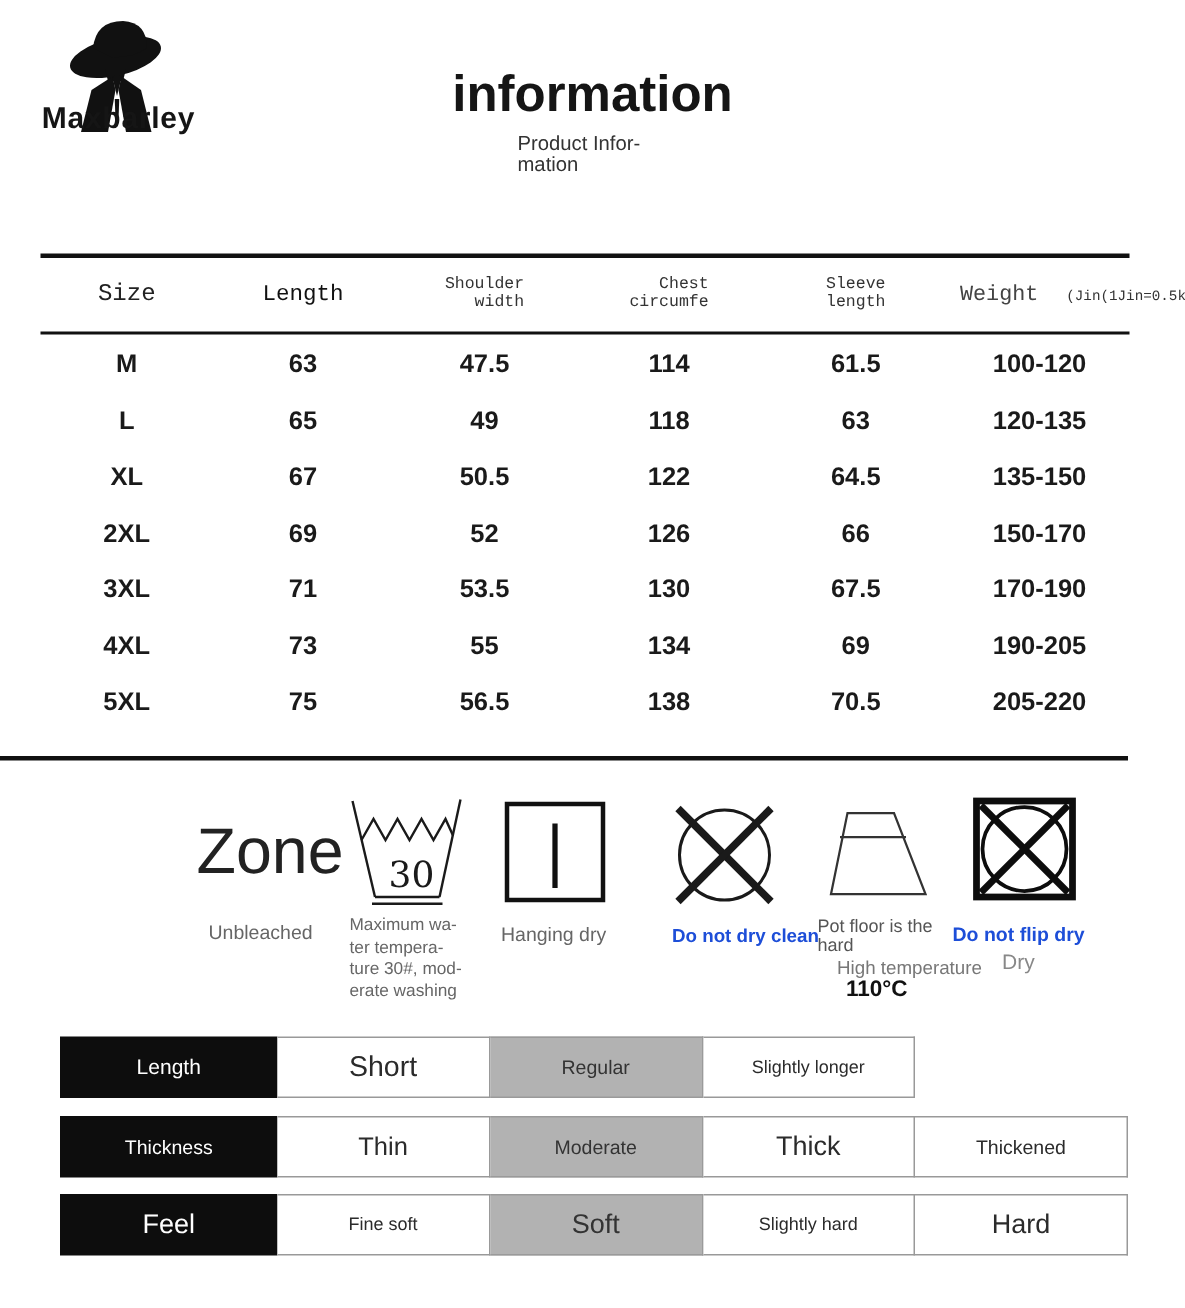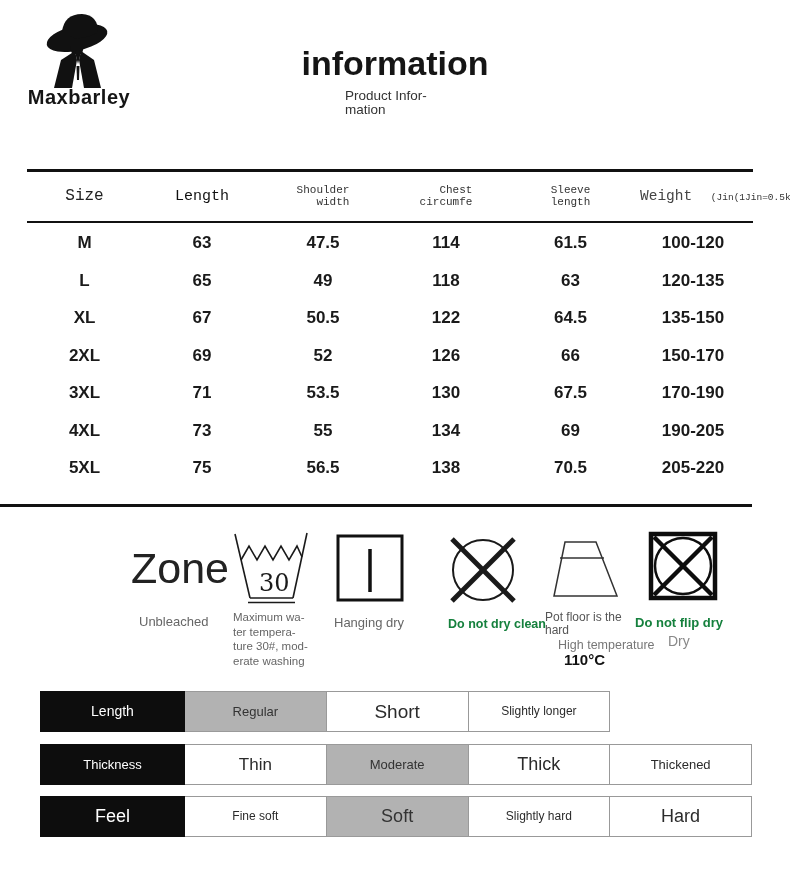--- a/index.html
+++ b/index.html
@@ -1,41 +1,41 @@
 <!DOCTYPE html>
 <html><head>
 <meta charset="utf-8">
 <style>
   html,body{margin:0;padding:0;background:#fff;}
   .page{position:relative;width:790px;height:872px;background:#fff;overflow:hidden;
         font-family:"Liberation Sans",sans-serif;color:#111;}
   .abs{position:absolute;}
 
   
-  .brand-name{position:absolute;left:24px;top:86px;width:110px;text-align:center;
+  .brand-name{position:absolute;left:24px;top:68px;width:110px;text-align:center;
               font-size:20px;font-weight:700;letter-spacing:.5px;color:#151515;}
   .title{position:absolute;left:0;top:44px;width:790px;text-align:center;
          font-size:34px;font-weight:700;color:#151515;}
   .subtitle{position:absolute;left:345px;top:89px;font-size:13.5px;line-height:14px;color:#333;}
 
   
   .tline{position:absolute;background:#111;}
   .thead{position:absolute;left:27px;top:172px;width:726px;height:48px;display:flex;align-items:center;font-family:Liberation Mono, monospace;}
   .th{flex:0 0 auto;text-align:center;}
   .th.small{font-size:11px;line-height:12px;color:#333;text-align:center;}
   .th.small .inner{display:inline-block;text-align:right;}
   .grid{position:absolute;left:27px;top:224px;width:726px;
         display:grid;grid-template-columns:115px 120px 122px 124px 125px 120px;}
   .grid .cell{height:37.5px;line-height:37.5px;text-align:center;
               font-size:17px;font-weight:700;color:#1a1a1a;}
 
   
   .zone-text{position:absolute;left:131px;top:544px;font-size:43px;font-weight:400;color:#222;}
   .care-label{position:absolute;color:#666;font-size:13px;line-height:14.5px;}
-  .care-label.dark{color:#15803d;font-weight:600;font-size:12.5px;}
+  .care-label.dark{color:#1d4ed8;font-weight:600;font-size:12.5px;}
   .care-label.tiny{font-size:11.5px;}
   .temp{position:absolute;left:564px;top:651px;font-size:15px;font-weight:700;color:#111;}
   svg{display:block;}
 
   
   .attr-row{position:absolute;left:40px;width:712px;height:41px;display:flex;}
   .attr-label{flex:0 0 145px;background:#0d0d0d;color:#fff;text-align:center;line-height:41px;}
   .attr-opt{flex:0 0 141.75px;box-sizing:border-box;border:1px solid #999;border-left:none;
             background:#fff;color:#2b2b2b;text-align:center;line-height:39px;}
   .attr-opt.sel{background:#b2b2b2;border-color:#9a9a9a;color:#333;}
@@ -188,22 +188,22 @@
     <rect x="3" y="3" width="64" height="64" fill="none" stroke="#0d0d0d" stroke-width="4.5"></rect>
     <circle cx="35" cy="35" r="28" fill="none" stroke="#0d0d0d" stroke-width="2.5"></circle>
     <line x1="6" y1="6" x2="64" y2="64" stroke="#0d0d0d" stroke-width="4.5"></line>
     <line x1="64" y1="6" x2="6" y2="64" stroke="#0d0d0d" stroke-width="4.5"></line>
   </svg>
   <div class="care-label dark" style="left:635px;top:616px;font-size:13px">Do not flip dry</div>
   <div class="care-label" style="left:668px;top:634px;font-size:14px;color:#888">Dry</div>
 
   <div class="attr-row" style="top:691px">
     <div class="attr-label" style="font-size:14px">Length</div>
+    <div class="attr-opt" style="font-size:19px">Short</div>
     <div class="attr-opt sel" style="font-size:13px">Regular</div>
-    <div class="attr-opt" style="font-size:19px">Short</div>
     <div class="attr-opt" style="font-size:12px">Slightly longer</div>
   </div>
 
   <div class="attr-row" style="top:744px">
     <div class="attr-label" style="font-size:13px">Thickness</div>
     <div class="attr-opt" style="font-size:17px">Thin</div>
     <div class="attr-opt sel" style="font-size:13px">Moderate</div>
     <div class="attr-opt" style="font-size:18px">Thick</div>
     <div class="attr-opt" style="font-size:13px">Thickened</div>
   </div>

